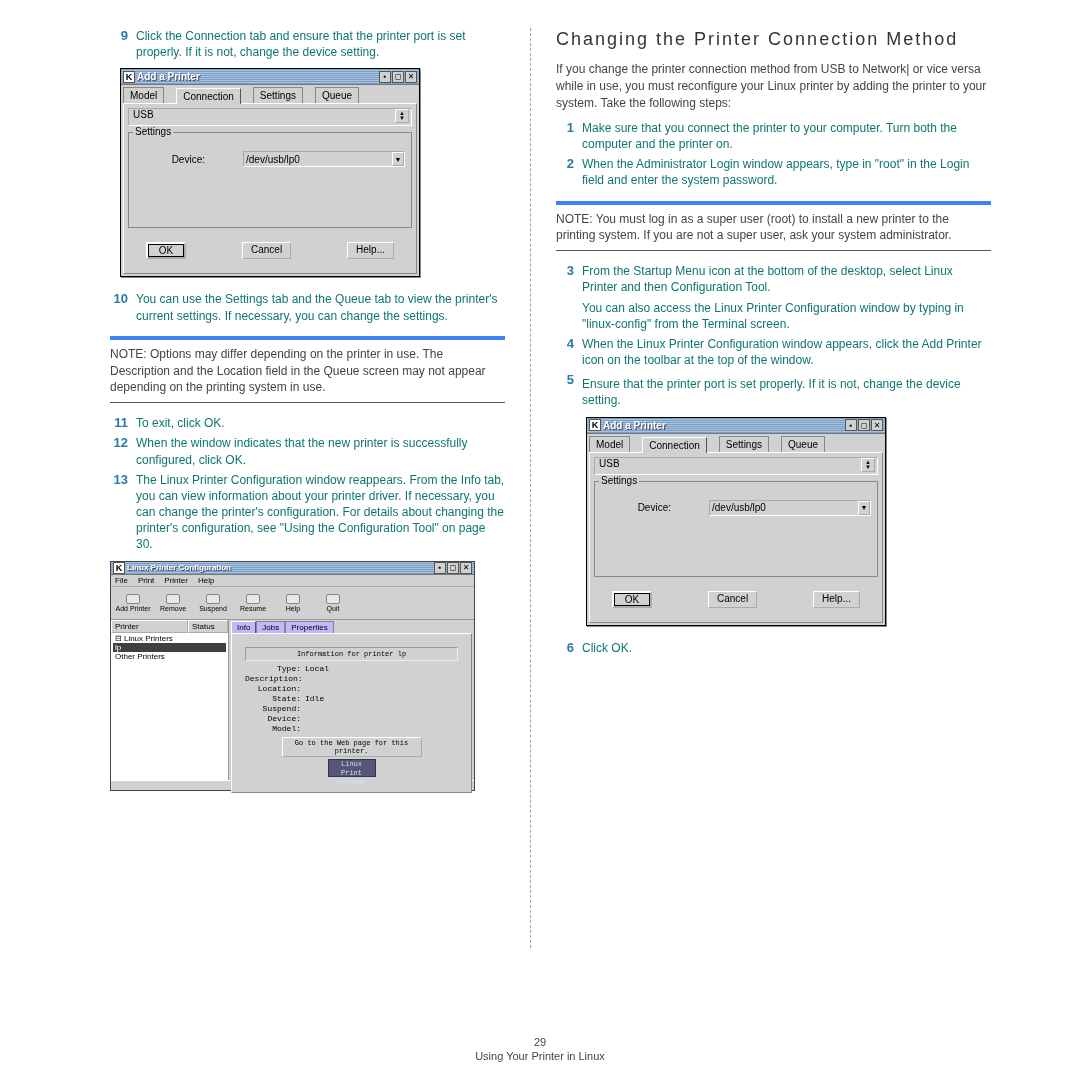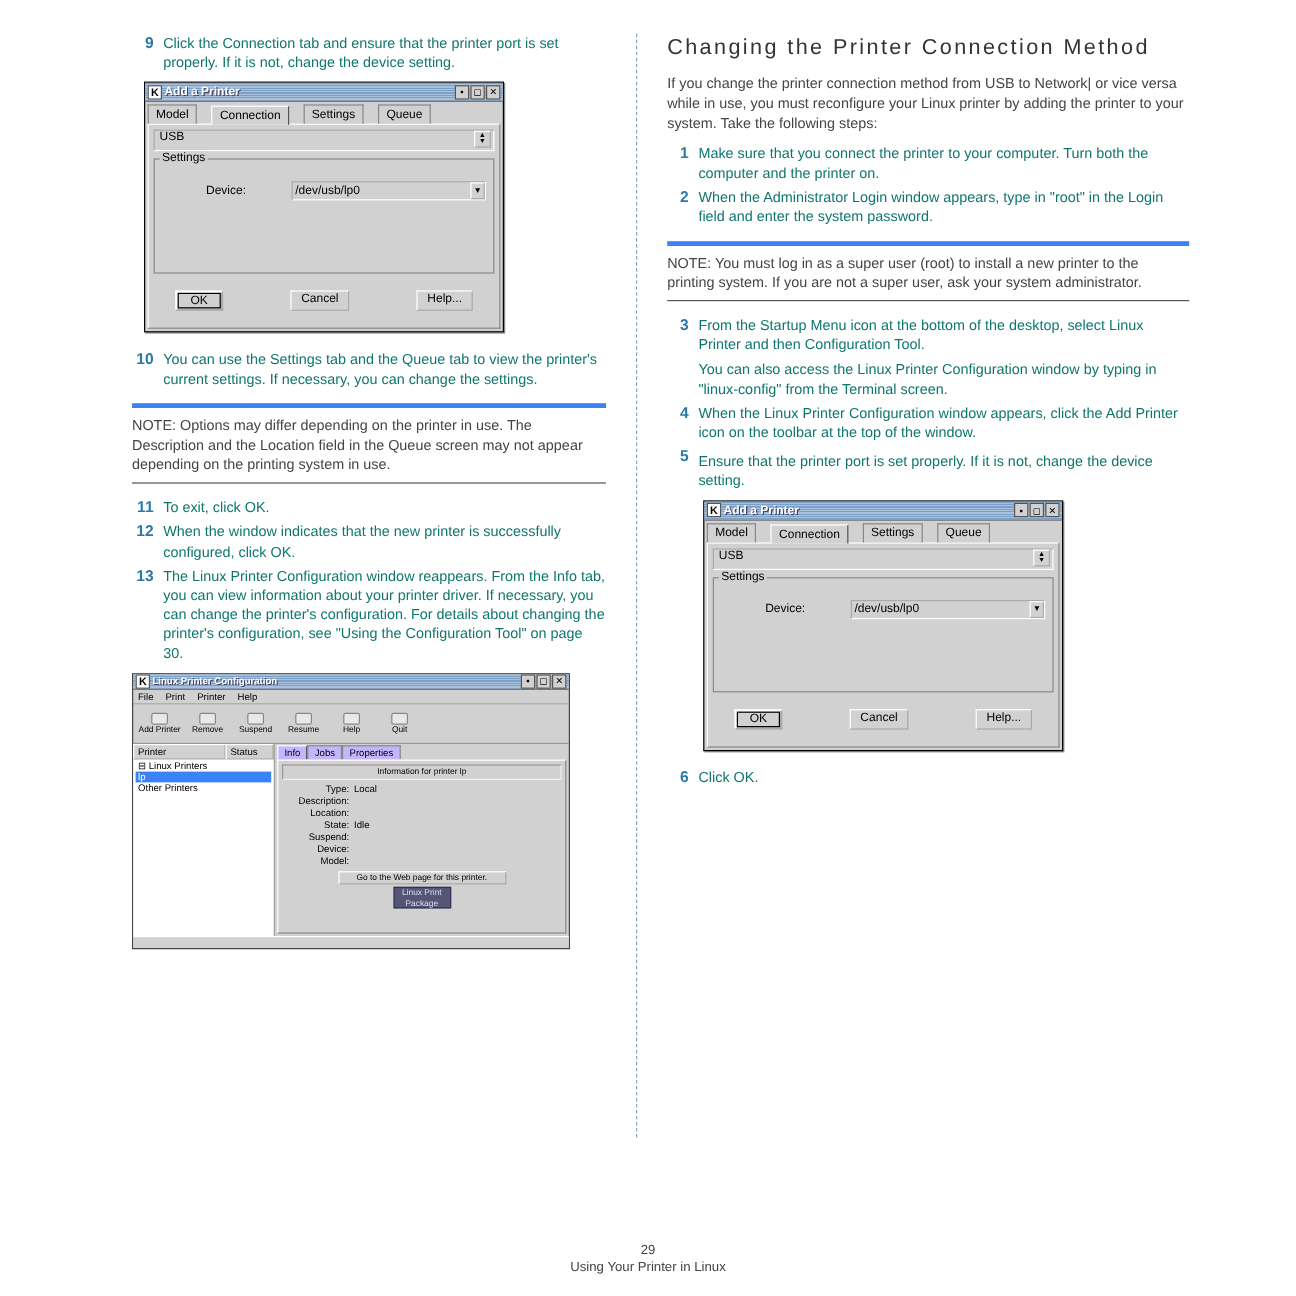--- a/index.html
+++ b/index.html
@@ -181,29 +181,29 @@
     width: 118px; border-right: 1px solid #999;
     display: flex; flex-direction: column;
   }
   .tree-hdr { display: flex; }
   .tree-hdr .th {
     flex: 1; border: 1px outset #fff; background: #d1d1d1;
     padding: 1px 3px; font-size: 8px;
   }
   .tree-body { background: #fff; flex: 1; font-size: 8px; padding: 1px 2px; }
   .tree-item { padding: 0px 2px; }
-  .tree-item.sel { background: #3b82f6; color: #fff; }
+  .tree-item.sel { background: #404040; color: #fff; }
   .infopane { flex: 1; display: flex; flex-direction: column; }
   .itabs { display: flex; padding: 1px 2px 0 2px; }
   .itab { border: 1px solid #888; border-bottom: none; padding: 1px 5px; font-size: 8px; background: #c4b5fd; }
   .itab.active { border-color: #fff #555 #d1d1d1 #fff; }
   .ipanel {
     border: 1px solid #888; border-top-color: #fff; border-left-color: #fff;
     margin: 0 2px 2px 2px;
-    flex: 1; padding: 3px; background: #d1d1d1; font-size: 8px;
+    flex: 1; padding: 13px; background: #d1d1d1; font-size: 8px; font-family: Liberation Mono, monospace;
   }
   .ipanel .hdr { text-align: center; padding: 2px; border: 1px inset #eee; margin-bottom: 3px; font-size: 7px;}
   .kv { display: flex; margin-bottom: 1px; }
   .kv .k { width: 60px; text-align: right; padding-right: 4px; }
   .kv .v { flex: 1; }
   .linkbtn {
     display: block; margin: 4px auto 2px auto; width: 140px;
     border: 1px outset #fff; background: #d1d1d1; text-align: center; padding: 1px; font-size: 7px;
   }
   .logo {

